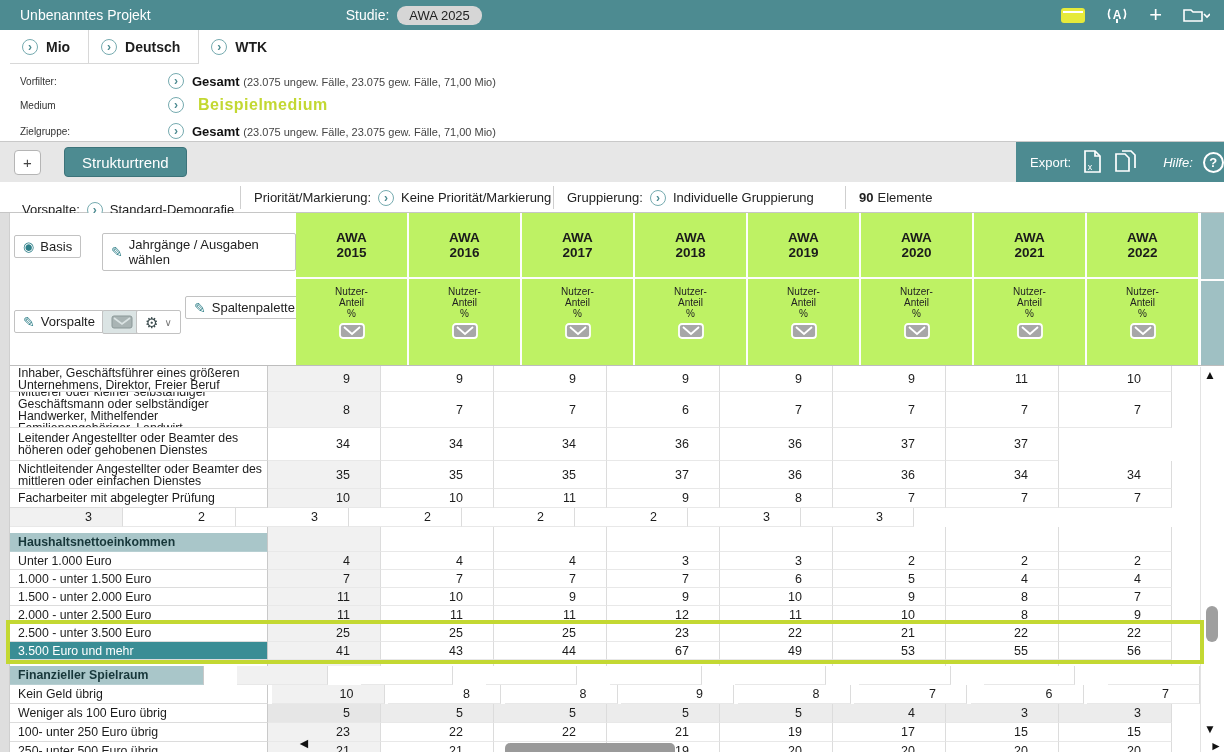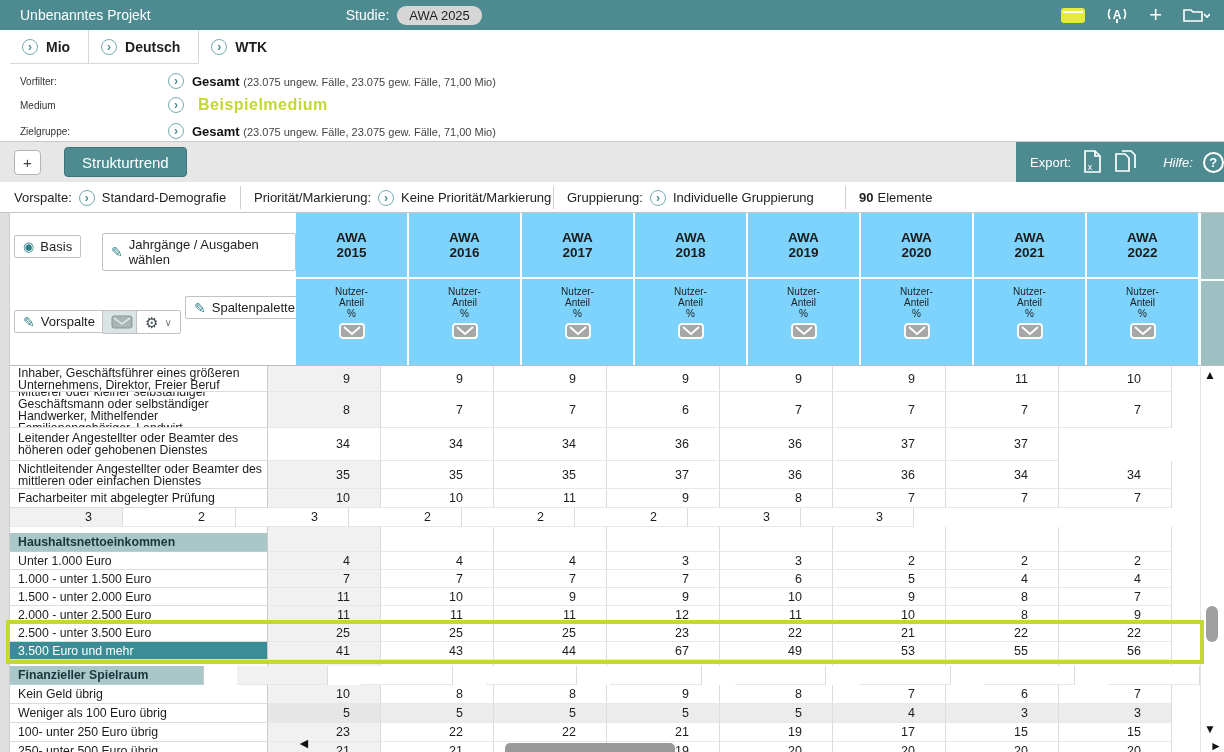--- a/index.html
+++ b/index.html
@@ -61,21 +61,21 @@
 
   
   .thead-left { position:absolute; left:10px; top:213px; width:286px; height:153px; background:#fff; }
   .wbtn { position:absolute; background:#fff; border:1px solid #c2c2c2; border-radius:2px;
     display:flex; align-items:center; gap:6px; font-size:13px; color:#222; padding:3px 8px; }
   .pencil { color:#2e7f88; font-size:14px; line-height:1; }
   .eye { color:#2e7f88; font-size:13px; line-height:1; }
   .gearbtn .chev { font-size:10px; color:#777; }
   .envbtn { background:#dbe4e4; }
   .hdrcols { position:absolute; left:296px; top:213px; width:904px; height:153px; display:flex; }
-  .ycol { width:127px; height:153px; border-right:2px solid #fdfdfd; background:#7dd3fc;
+  .ycol { width:127px; height:153px; border-right:2px solid #fdfdfd; background:#bef264;
     display:flex; flex-direction:column; }
   .ytop { height:66px; border-bottom:2px solid #fdfdfd; display:flex; align-items:center;
     justify-content:center; font-weight:bold; font-size:13.5px; color:#1b1b1b;
     white-space:pre-line; text-align:center; line-height:15px; }
   .ybot { flex:1; text-align:center; font-size:10px; color:#222; padding-top:7px;
     line-height:11px; white-space:pre-line; }
   .envico { display:block; margin:4px auto 0; }
   .hdrpartial { position:absolute; left:1201px; top:213px; width:23px; height:153px; background:#9fc0c3; }
   .hdrpartial::after { content:""; position:absolute; left:0; right:0; top:66px; height:2px; background:#fdfdfd; }
   .theadline { position:absolute; left:0; top:365px; width:1224px; height:1px; background:#bdbdbd; }
@@ -182,21 +182,21 @@
     <svg width="26" height="26" viewBox="0 0 26 26">
       <path d="M3 5 h9 l4 4 v13 h-13 z" stroke="#fff" stroke-width="1.7" fill="none"></path>
       <path d="M9 2 h9 l4 4 v13" stroke="#fff" stroke-width="1.7" fill="none"></path>
     </svg>
     <span style="margin-left:14px;font-style:italic;">Hilfe:</span>
     <span class="help-circ">?</span>
   </div>
 </div>
 
 <div class="optrow">
-  <div class="optgroup" style="left:14px;">
+  <div class="optgroup" style="left:22px;margin-top:12px;">
     <span>Vorspalte:</span>
     <span class="circ">›</span>
     <span class="optvalue">Standard-Demografie</span>
   </div>
   <div class="optdiv" style="left:240px;"></div>
   <div class="optgroup" style="left:254px;">
     <span>Priorität/Markierung:</span>
     <span class="circ">›</span>
     <span class="optvalue">Keine Priorität/Markierung</span>
   </div>
@@ -498,21 +498,21 @@
       <div class="lab">Finanzieller Spielraum</div>
       <div class="val c1"></div>
       <div class="val"></div>
       <div class="val"></div>
       <div class="val"></div>
       <div class="val"></div>
       <div class="val"></div>
       <div class="val"></div>
       <div class="val"></div>
     </div>
-    <div class="row data" style="height: 19px;">
+    <div class="row data" style="height: 19px; justify-content: space-between;">
       <div class="lab">Kein Geld übrig</div>
       <div class="val c1">10</div>
       <div class="val">8</div>
       <div class="val">8</div>
       <div class="val">9</div>
       <div class="val">8</div>
       <div class="val">7</div>
       <div class="val">6</div>
       <div class="val">7</div>
     </div>

